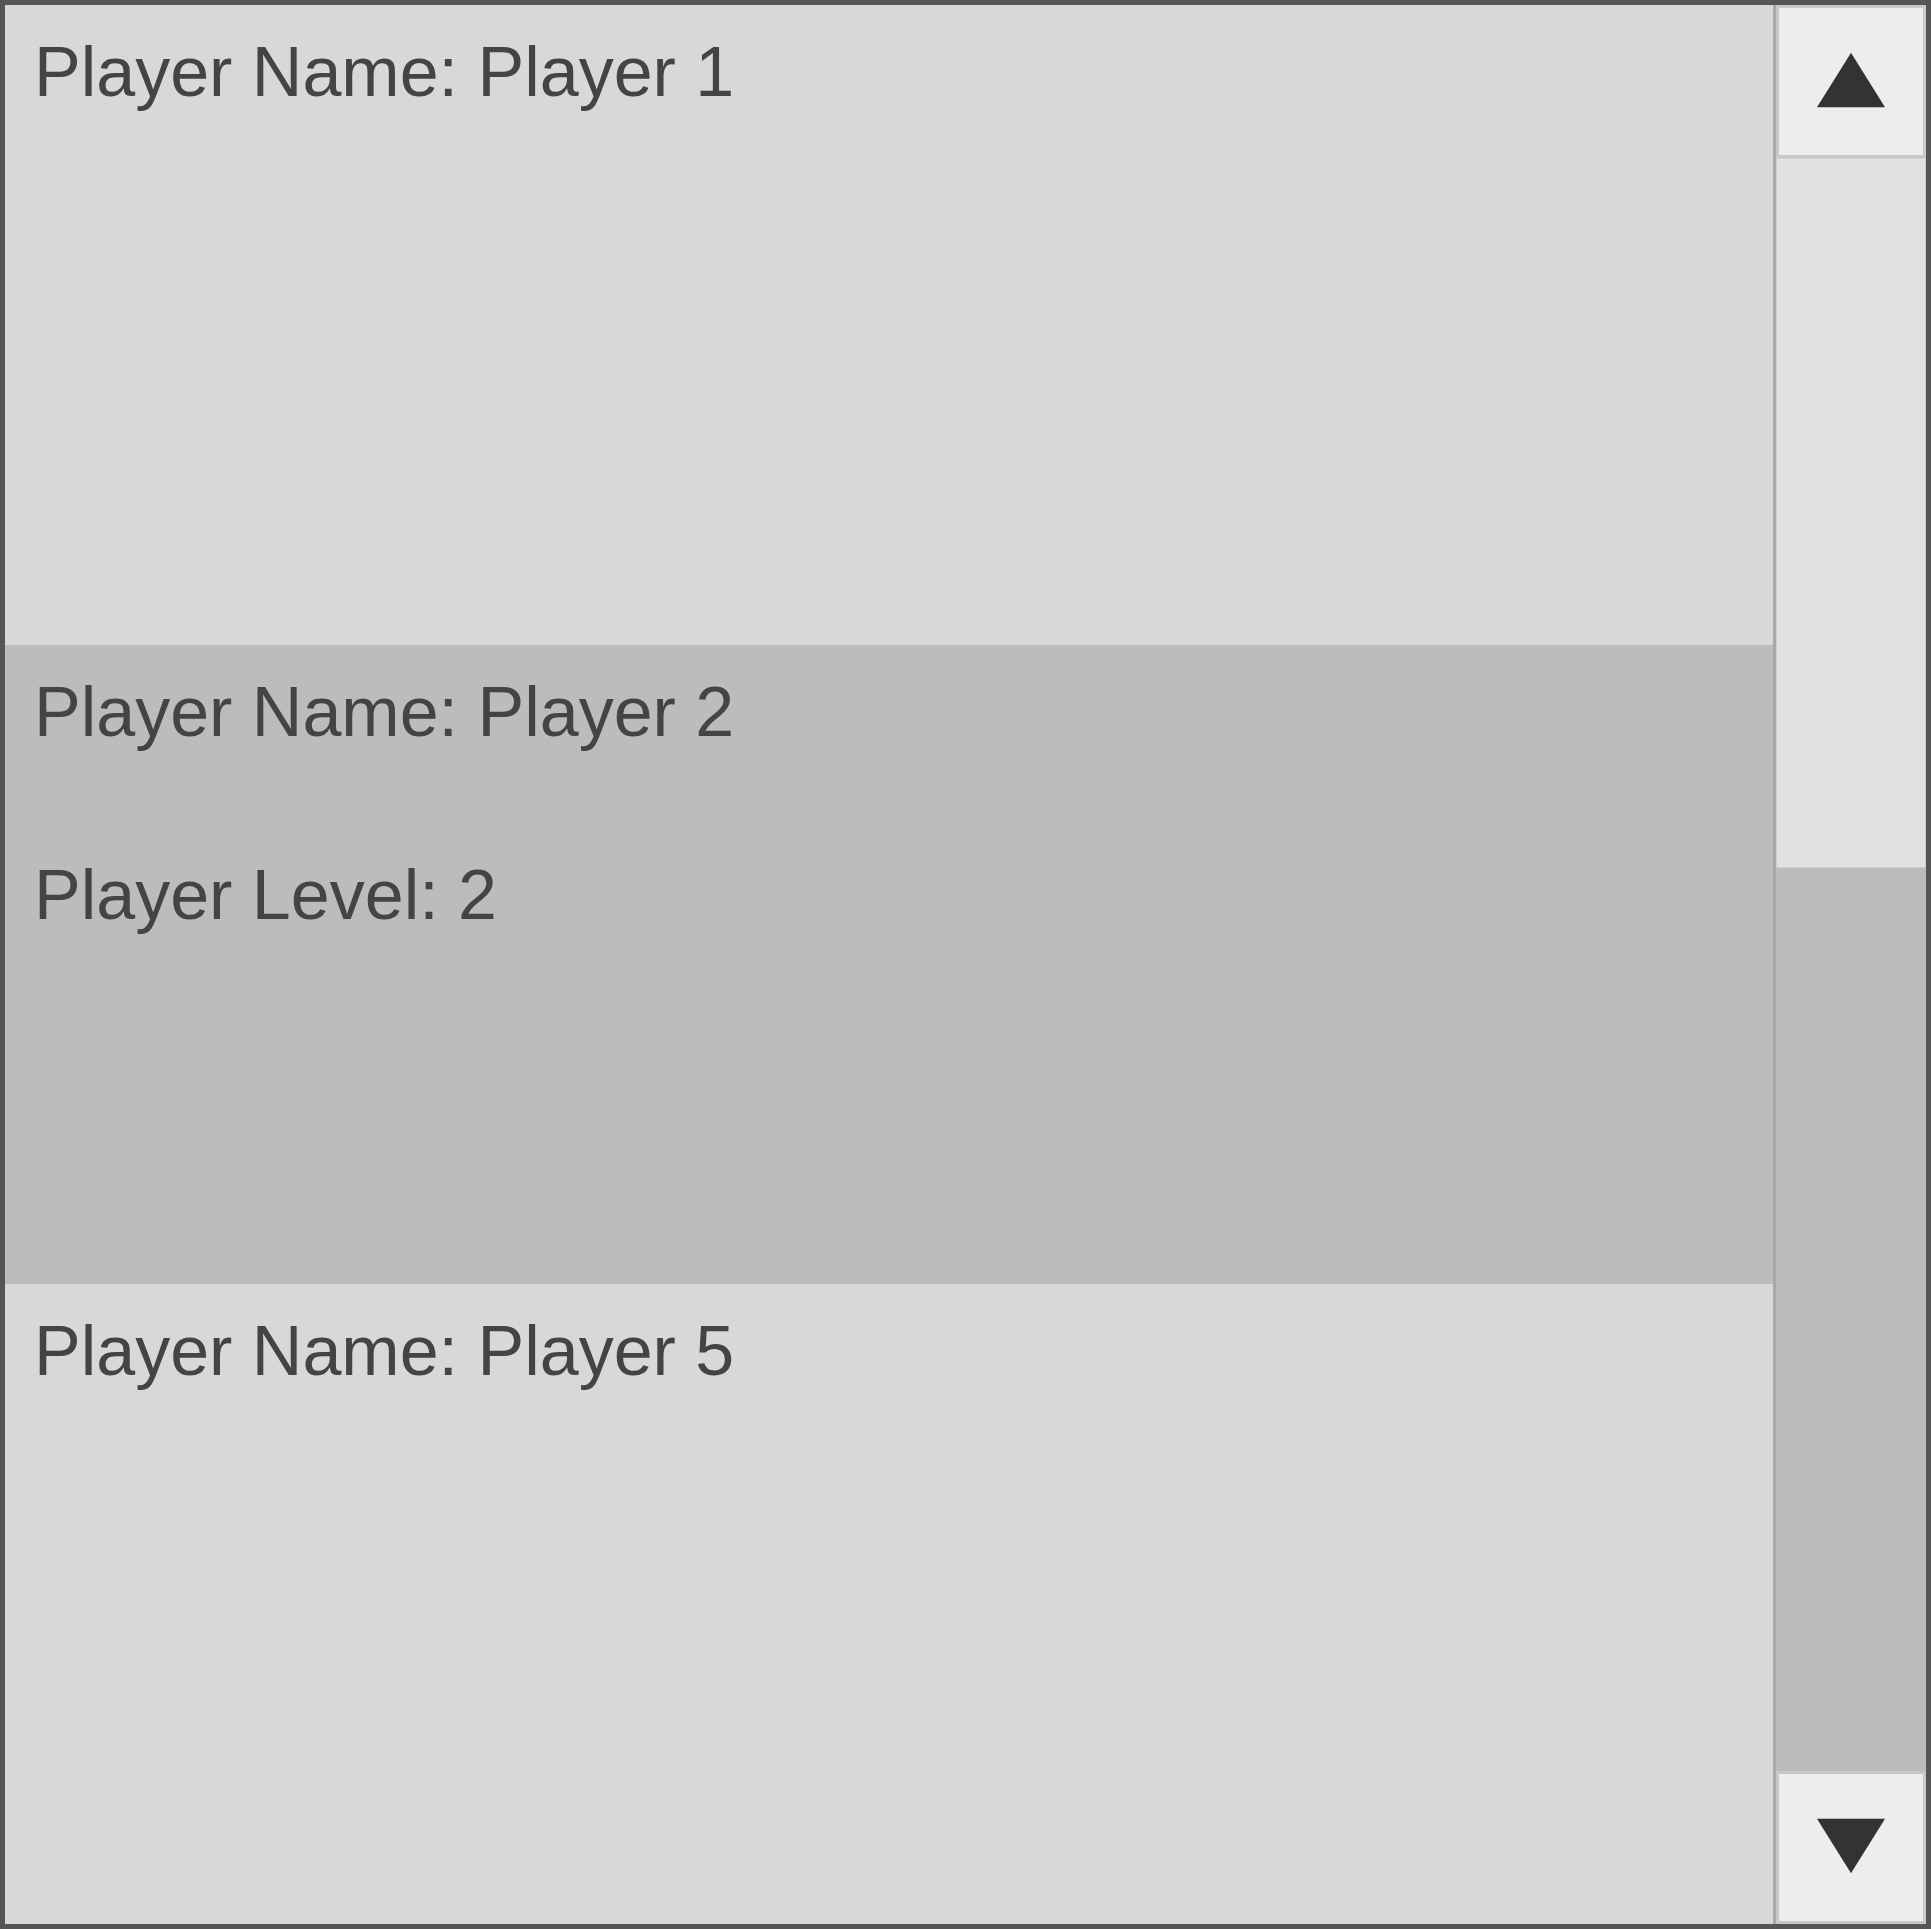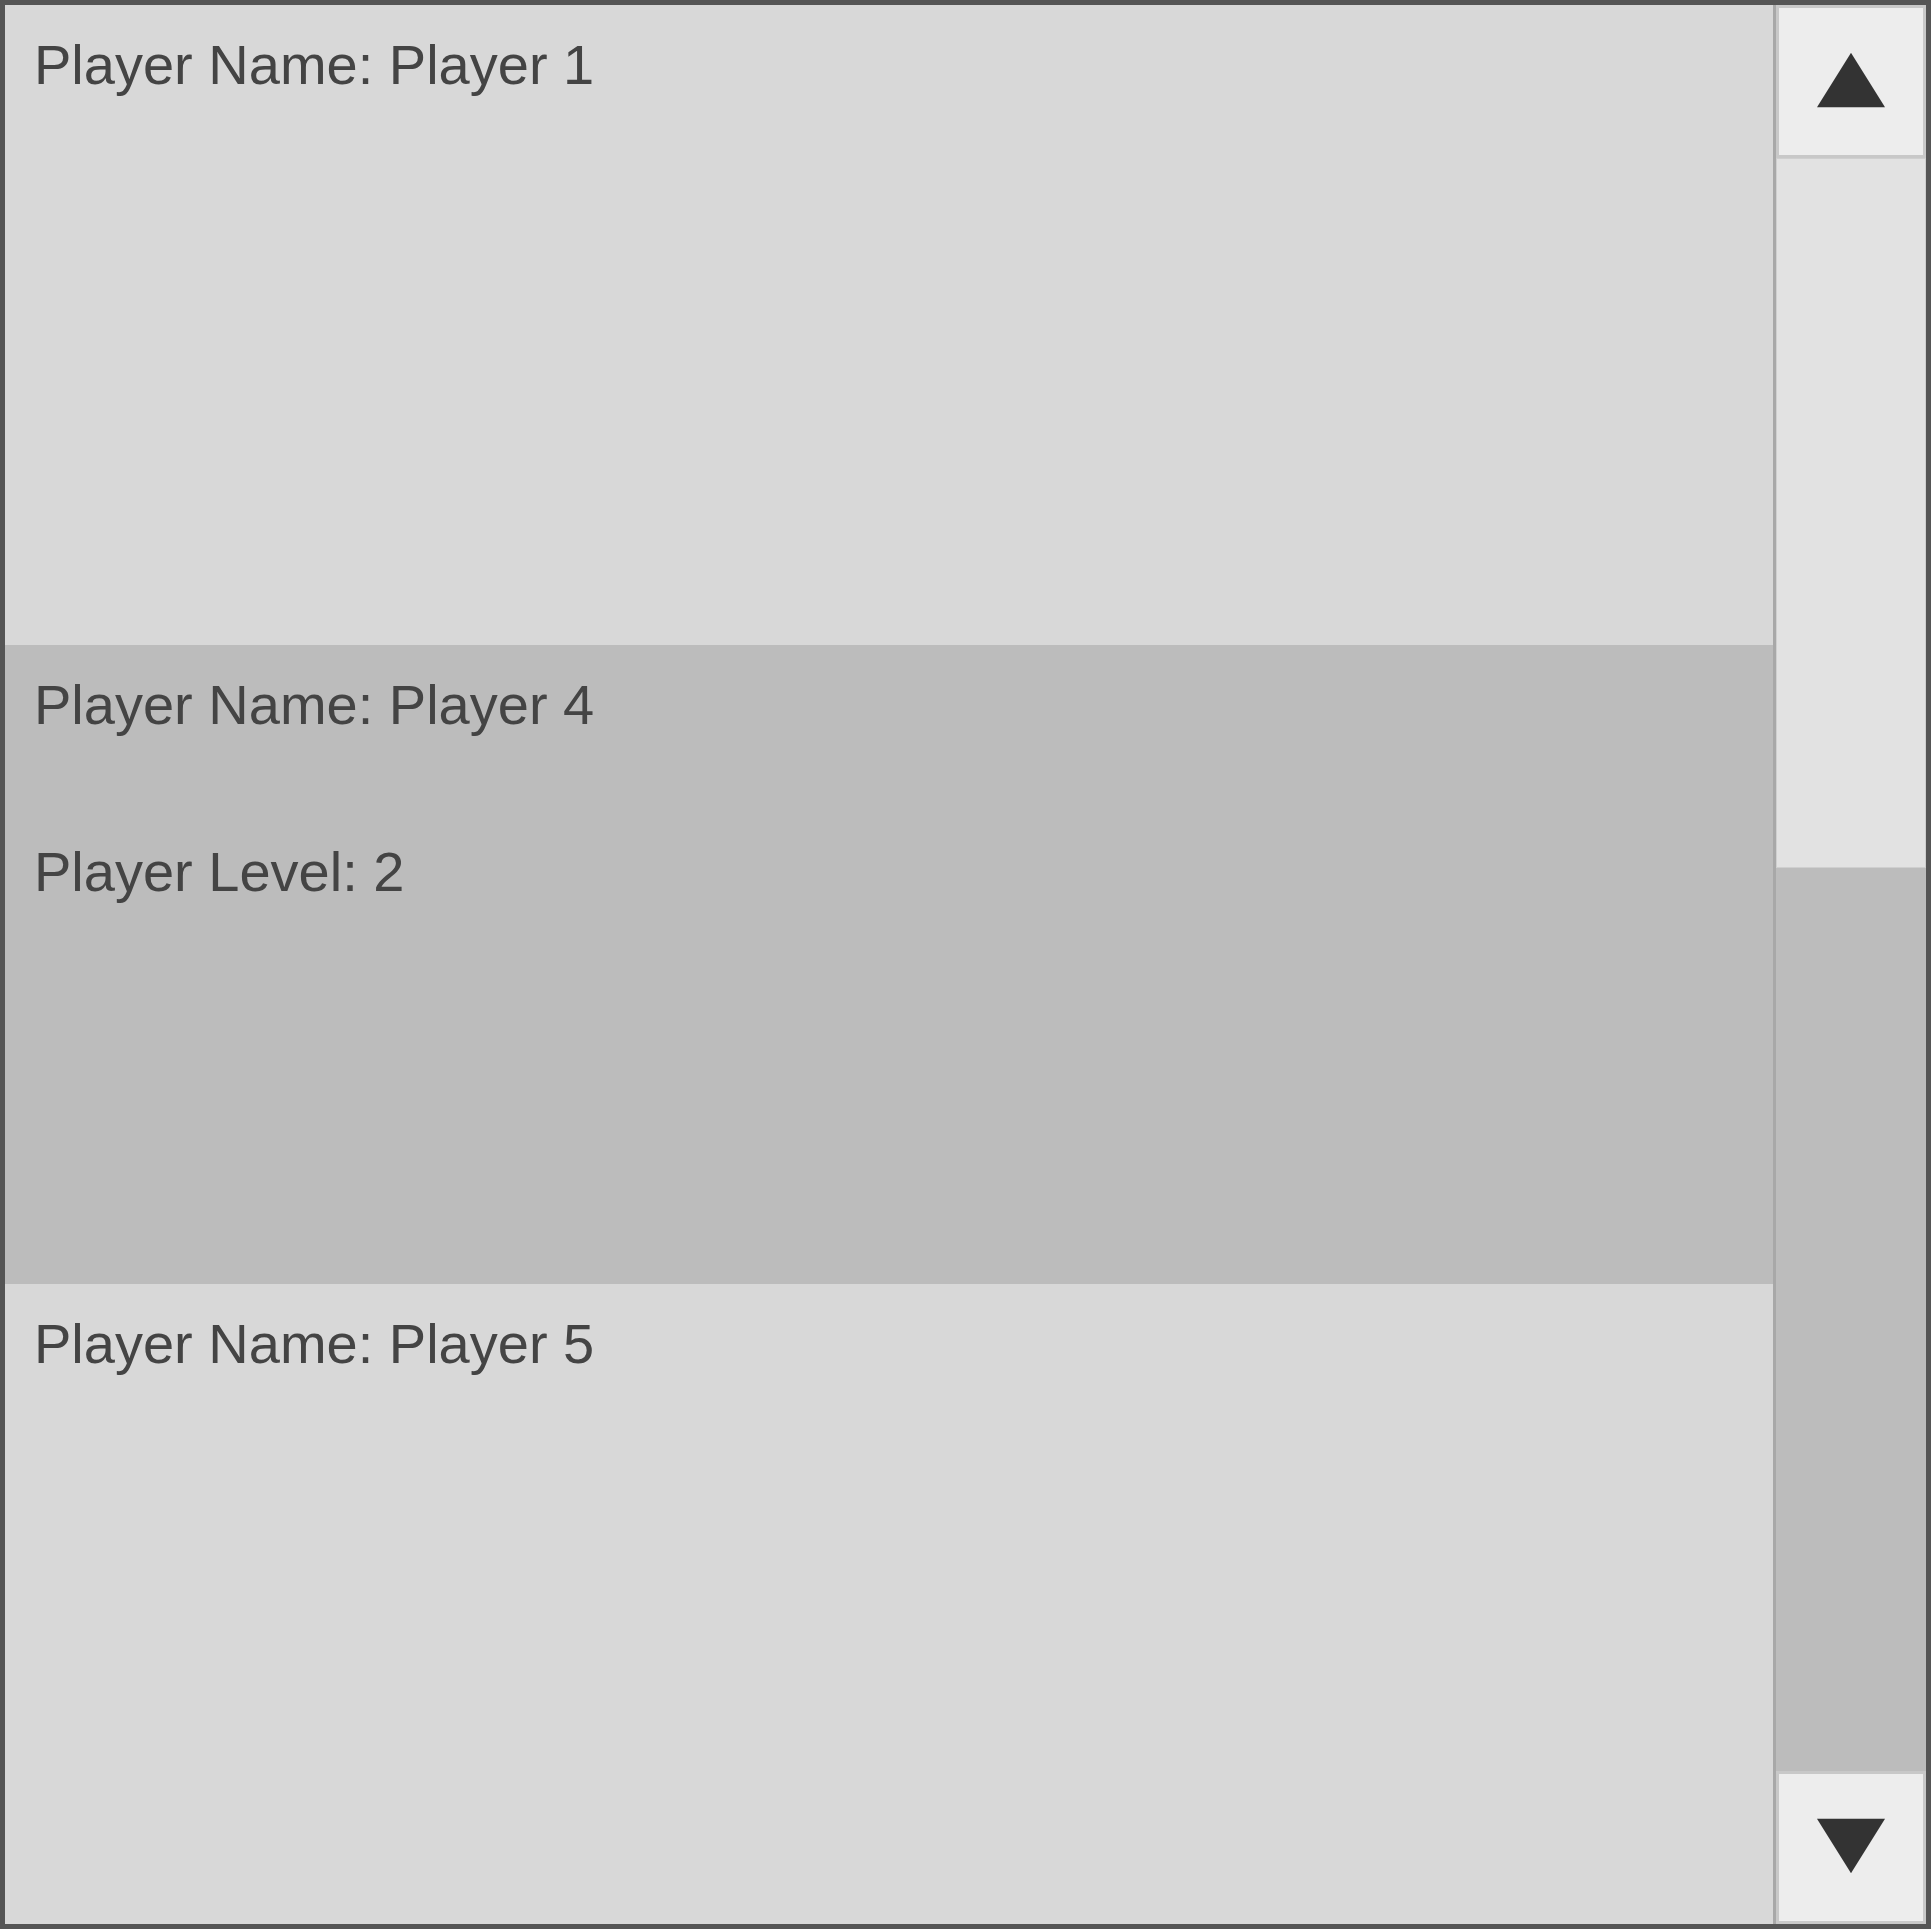--- a/index.html
+++ b/index.html
@@ -31,21 +31,21 @@
       padding: 29px 29px 0 29px;
       color: #444;
     }
     .list-item.odd {
       background: #d8d8d8;
     }
     .list-item.even {
       background: #bcbcbc;
     }
     .line {
-      font-size: 56px;
+      font-size: 70px;
       line-height: 1.1;
     }
     .line-gap {
       height: 106px;
     }
     .scrollbar {
       width: 153px;
       background: #bcbcbc;
       display: flex;
       flex-direction: column;
@@ -86,21 +86,21 @@
 
     <div class="list-item odd">
       <div class="line">
         <span>Player Name: </span><span>Player 1</span>
       </div>
       <div class="line-gap"></div>
     </div>
 
     <div class="list-item even">
       <div class="line">
-        <span>Player Name: </span><span>Player 4</span>
+        <span>Player Name: </span><span>Player 2</span>
       </div>
       <div class="line-gap"></div>
       <div class="line">
         <span>Player Level: </span><span>2</span>
       </div>
     </div>
 
     <div class="list-item odd">
       <div class="line">
         <span>Player Name: </span><span>Player 5</span>

